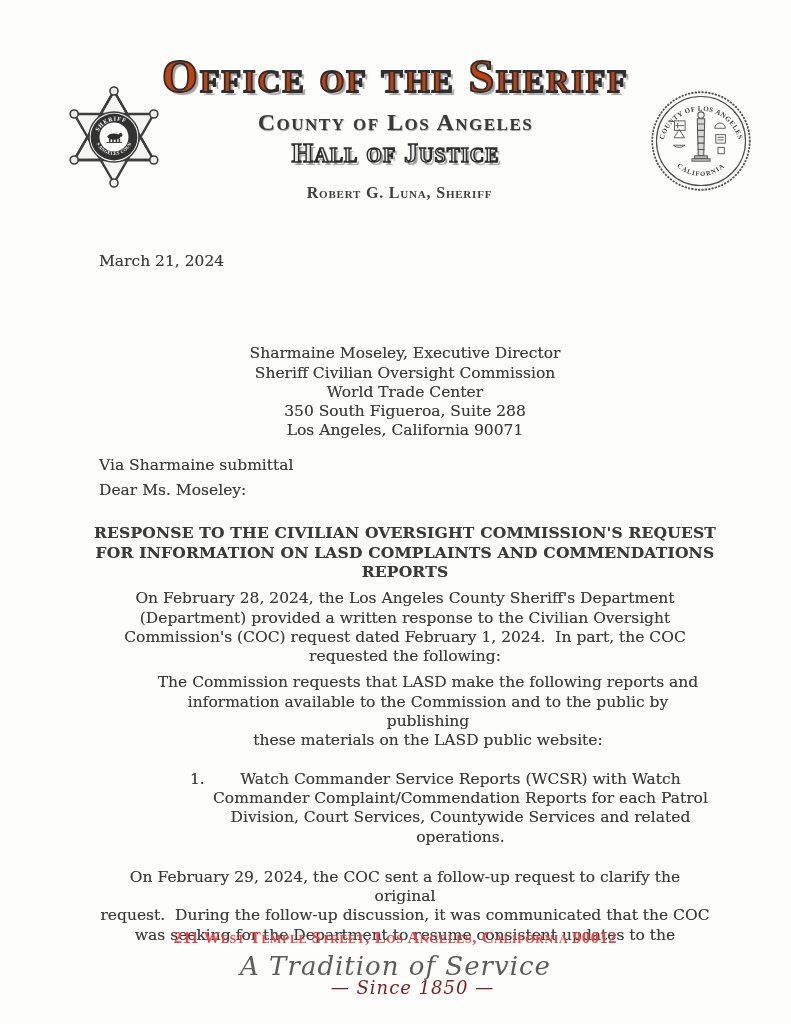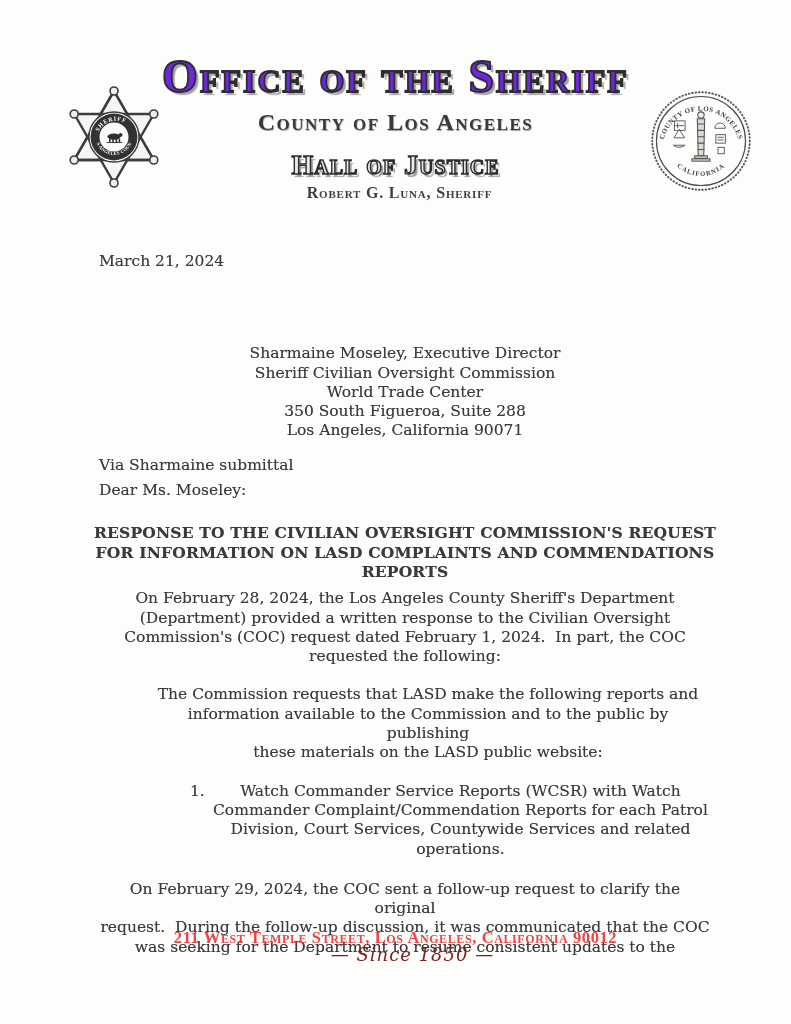--- a/index.html
+++ b/index.html
@@ -20,21 +20,21 @@
   .header { position: absolute; top: 0; left: 0; width: 100%; height: 215px; }
 
   .office-title {
     position: absolute; top: 50px; left: 0; width: 100%;
     text-align: center;
     font-family: "Liberation Serif", serif;
     font-weight: bold;
     font-variant: small-caps;
     font-size: 46px;
     letter-spacing: 2px;
-    color: #6d28d9;
+    color: #c2410c;
     -webkit-text-stroke: 1.8px #2d2d2d;
     text-shadow: 3px 3px 1px #a2a2a2;
     white-space: nowrap;
   }
   .county-line {
     position: absolute; top: 109px; left: 0; width: 100%;
     text-align: center;
     font-family: "Liberation Serif", serif;
     font-weight: bold;
     font-variant: small-caps;
@@ -47,21 +47,20 @@
     position: absolute; top: 137px; left: 0; width: 100%;
     text-align: center;
     font-family: "Liberation Serif", serif;
     font-weight: bold;
     font-variant: small-caps;
     font-size: 28px;
     letter-spacing: 1px;
     color: #e9e9e9;
     -webkit-text-stroke: 1.4px #2d2d2d;
     text-shadow: 2.5px 2.5px 1px #9d9d9d;
-    margin-top: 12px;
   }
   .sheriff-line {
     position: absolute; top: 176px; left: 4px; width: 100%;
     text-align: center;
     font-family: "Liberation Serif", serif;
     font-weight: bold;
     font-variant: small-caps;
     font-size: 16px;
     letter-spacing: 0.8px;
     color: #3e3e3e;
@@ -88,21 +87,21 @@
   .salutation { margin-top: 6px; }
   .subject {
     margin-top: 23px;
     margin-left: -12px;
     width: 636px;
     text-align: center;
     font-weight: bold;
     letter-spacing: 0.2px;
   }
   .para1 { margin-top: 8px; }
-  .quote { margin-top: 19px; margin-left: 46px; }
+  .quote { margin-top: 7px; margin-left: 46px; }
   .num-list { margin-top: 19px; margin-left: 91px; display: flex; }
   .num-list .num { width: 23px; flex: 0 0 23px; }
   .para2 { margin-top: 21px; }
 
   
   .footer { position: absolute; left: 0; top: 928px; width: 100%; text-align: center; }
   .footer-address {
     font-family: "Liberation Serif", serif;
     font-variant: small-caps;
     font-weight: bold;
@@ -249,16 +248,17 @@
 operations.</span>
     </div>
 
     <div class="para2 pre">On February 29, 2024, the COC sent a follow-up request to clarify the original
 request.  During the follow-up discussion, it was communicated that the COC
 was seeking for the Department to resume consistent updates to the</div>
   </div>
 
   <div class="footer">
     <div class="footer-address">211 West Temple Street, Los Angeles, California 90012</div>
+    <div class="footer-motto">A Tradition of Service</div>
     <div class="footer-since">— Since 1850 —</div>
   </div>
 
 </div>
 
 </body></html>

